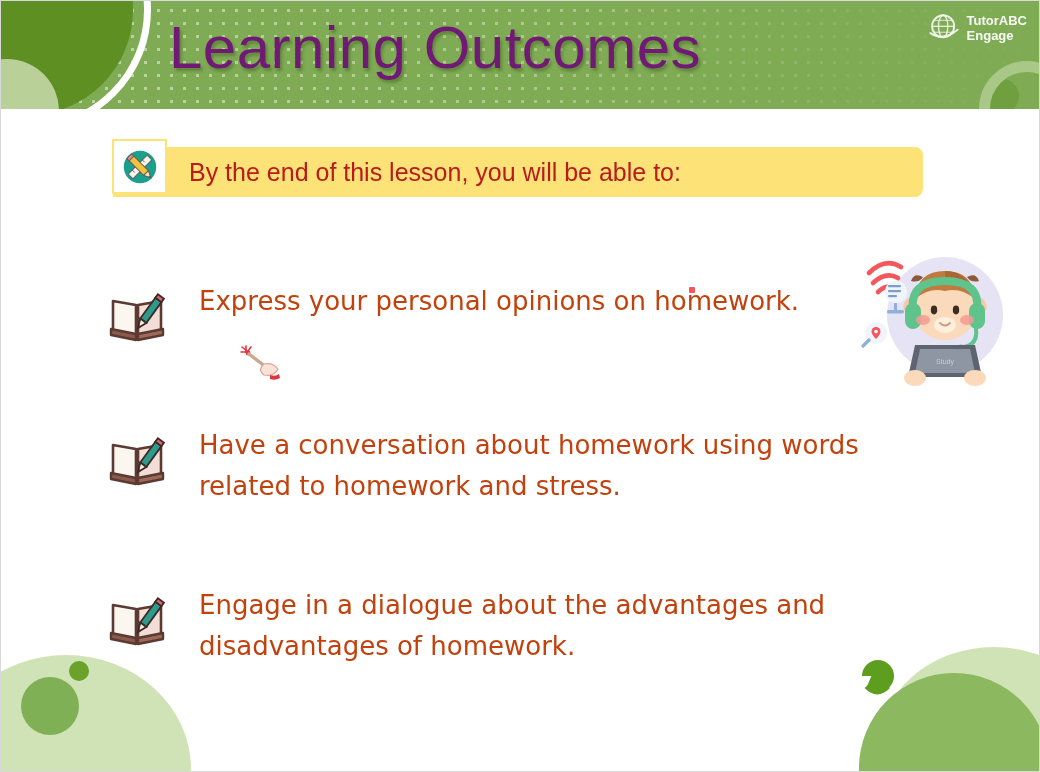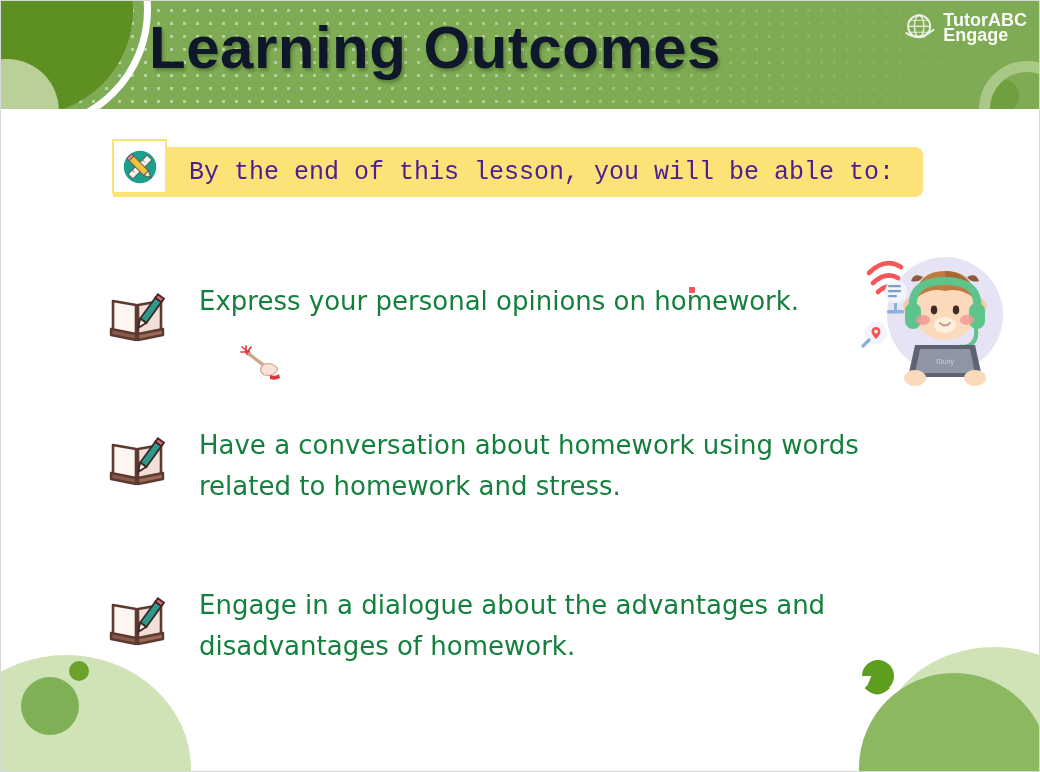--- a/index.html
+++ b/index.html
@@ -82,37 +82,37 @@
     border-radius: 50%;
     border: 11px solid #a9c887;
   }
 
   .hdr-title {
     position: absolute;
     left: 0; top: 12px;
     width: 868px;
     text-align: center;
     font-size: 60px;
-    font-weight: bold;
-    color: #0f172a;
+    font-weight: normal;
+    color: #701a75;
     letter-spacing: .5px;
     text-shadow: 2px 3px 3px rgba(60,90,30,.45);
   }
 
   .logo {
     position: absolute;
     right: 14px; top: 10px;
     display: flex;
     align-items: center;
     gap: 6px;
   }
   .logo-mark { width: 34px; height: 34px; opacity: .92; }
   .logo-text {
     color: #ffffff;
-    font-size: 18px;
+    font-size: 13px;
     line-height: 15px;
     font-weight: bold;
     opacity: .95;
     text-align: left;
   }
 
   
   .banner {
     position: absolute;
     left: 112px; top: 146px;
@@ -129,22 +129,22 @@
     background: #ffffff;
     border: 2px solid #fce277;
     display: flex;
     align-items: center;
     justify-content: center;
   }
   .banner-icon-box svg { width: 42px; height: 42px; }
   .banner-text {
     margin-left: 76px;
     font-size: 25px;
-    color: #4c1d95;
-    font-family: Liberation Mono, monospace;
+    color: #b91c1c;
+    font-family: Liberation Sans, sans-serif;
   }
 
   
   .outcomes {
     position: absolute;
     left: 108px; top: 280px;
     width: 790px;
   }
   .outcome-row {
     position: relative;
@@ -155,21 +155,21 @@
   .outcome-icon {
     width: 62px; height: 58px;
     flex: 0 0 62px;
     margin-top: 8px;
   }
   .outcome-icon svg { width: 58px; height: 54px; }
   .outcome-text {
     margin-left: 28px;
     font-size: 26px;
     line-height: 41px;
-    color: #15803d;
+    color: #c2410c;
     font-family: "DejaVu Sans", sans-serif;
     max-width: 680px;
   }
 
   
   .mascot {
     position: absolute;
     left: 848px; top: 236px;
     width: 158px; height: 152px;
   }

